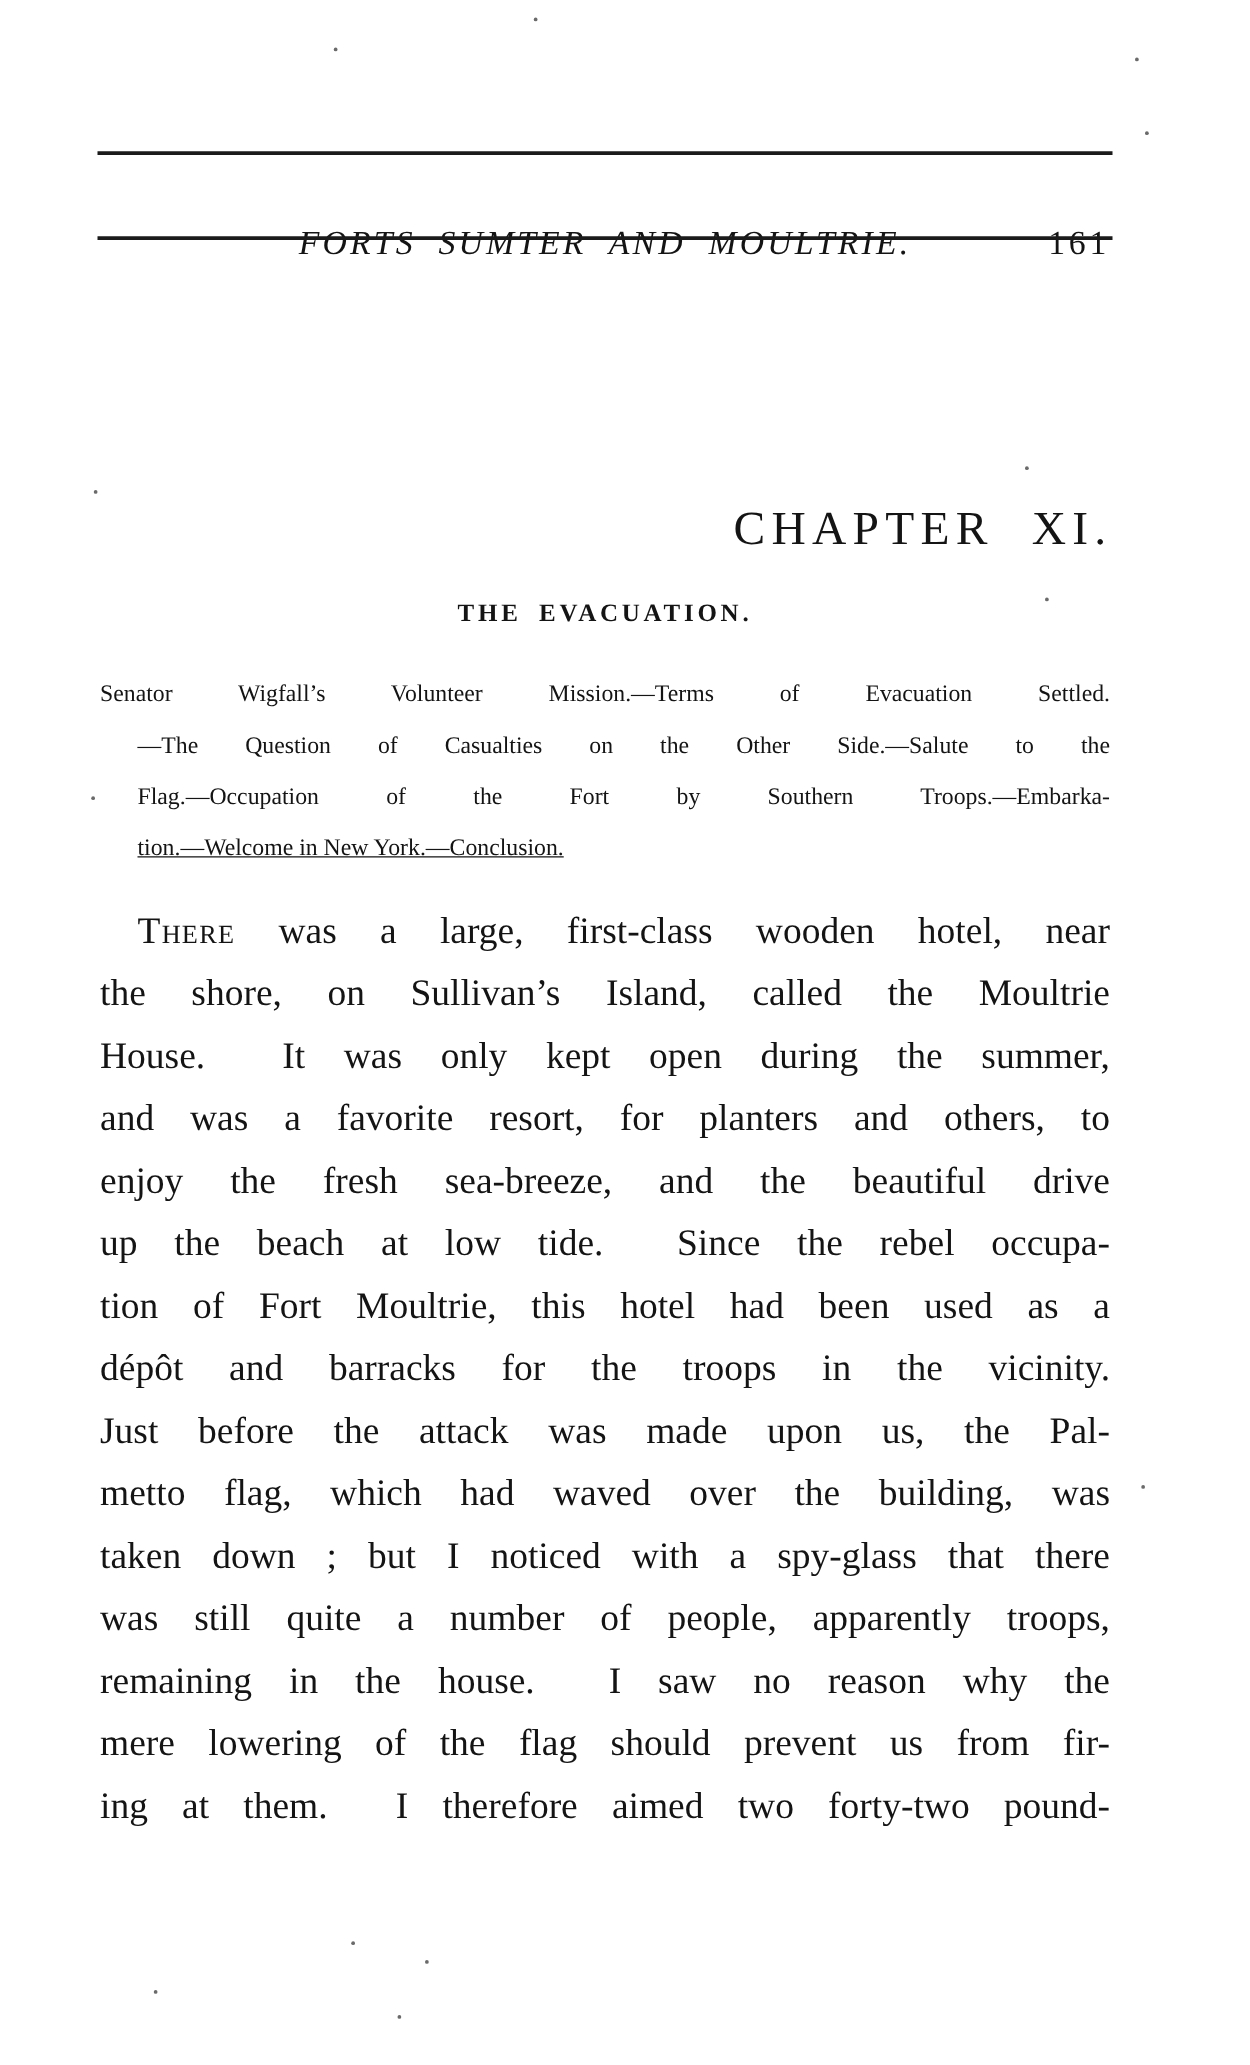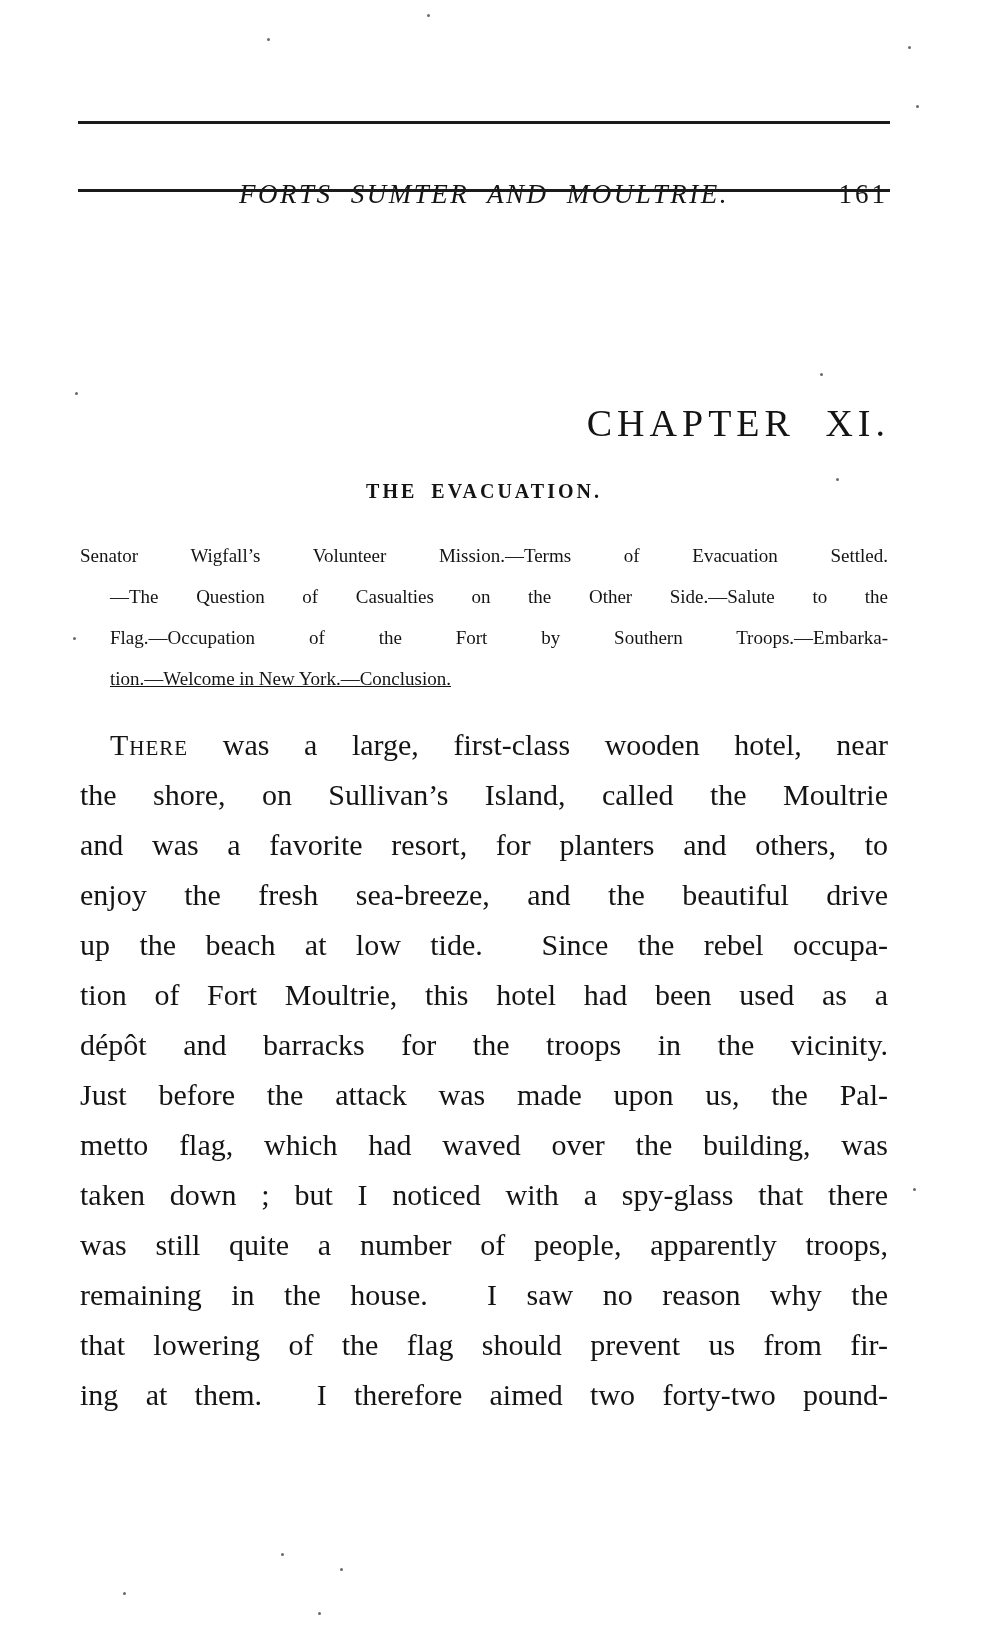--- a/index.html
+++ b/index.html
@@ -140,31 +140,32 @@
   <div class="synopsis">
     <div class="syn-line">Senator Wigfall’s Volunteer Mission.—Terms of Evacuation Settled.</div>
     <div class="syn-line syn-indent">—The Question of Casualties on the Other Side.—Salute to the</div>
     <div class="syn-line syn-indent">Flag.—Occupation of the Fort by Southern Troops.—Embarka-</div>
     <div class="syn-line syn-indent syn-last">tion.—Welcome in New York.—Conclusion.</div>
   </div>
 
   <div class="body-text">
     <div class="body-line first-line"><span class="smallcaps">There</span><span> was a large, first-class wooden hotel, near</span></div>
     <div class="body-line">the shore, on Sullivan’s Island, called the Moultrie</div>
+    <div class="body-line">House.&nbsp; It was only kept open during the summer,</div>
     <div class="body-line">and was a favorite resort, for planters and others, to</div>
     <div class="body-line">enjoy the fresh sea-breeze, and the beautiful drive</div>
     <div class="body-line">up the beach at low tide.&nbsp; Since the rebel occupa-</div>
     <div class="body-line">tion of Fort Moultrie, this hotel had been used as a</div>
     <div class="body-line">dépôt and barracks for the troops in the vicinity.</div>
     <div class="body-line">Just before the attack was made upon us, the Pal-</div>
     <div class="body-line">metto flag, which had waved over the building, was</div>
     <div class="body-line">taken down ; but I noticed with a spy-glass that there</div>
     <div class="body-line">was still quite a number of people, apparently troops,</div>
     <div class="body-line">remaining in the house.&nbsp; I saw no reason why the</div>
-    <div class="body-line">that lowering of the flag should prevent us from fir-</div>
+    <div class="body-line">mere lowering of the flag should prevent us from fir-</div>
     <div class="body-line">ing at them.&nbsp; I therefore aimed two forty-two pound-</div>
   </div>
 
   <div class="speck" style="left:427px; top:14px;"></div>
   <div class="speck" style="left:908px; top:46px;"></div>
   <div class="speck" style="left:267px; top:38px;"></div>
   <div class="speck" style="left:916px; top:105px;"></div>
   <div class="speck" style="left:820px; top:373px;"></div>
   <div class="speck" style="left:75px; top:392px;"></div>
   <div class="speck" style="left:836px; top:478px;"></div>

